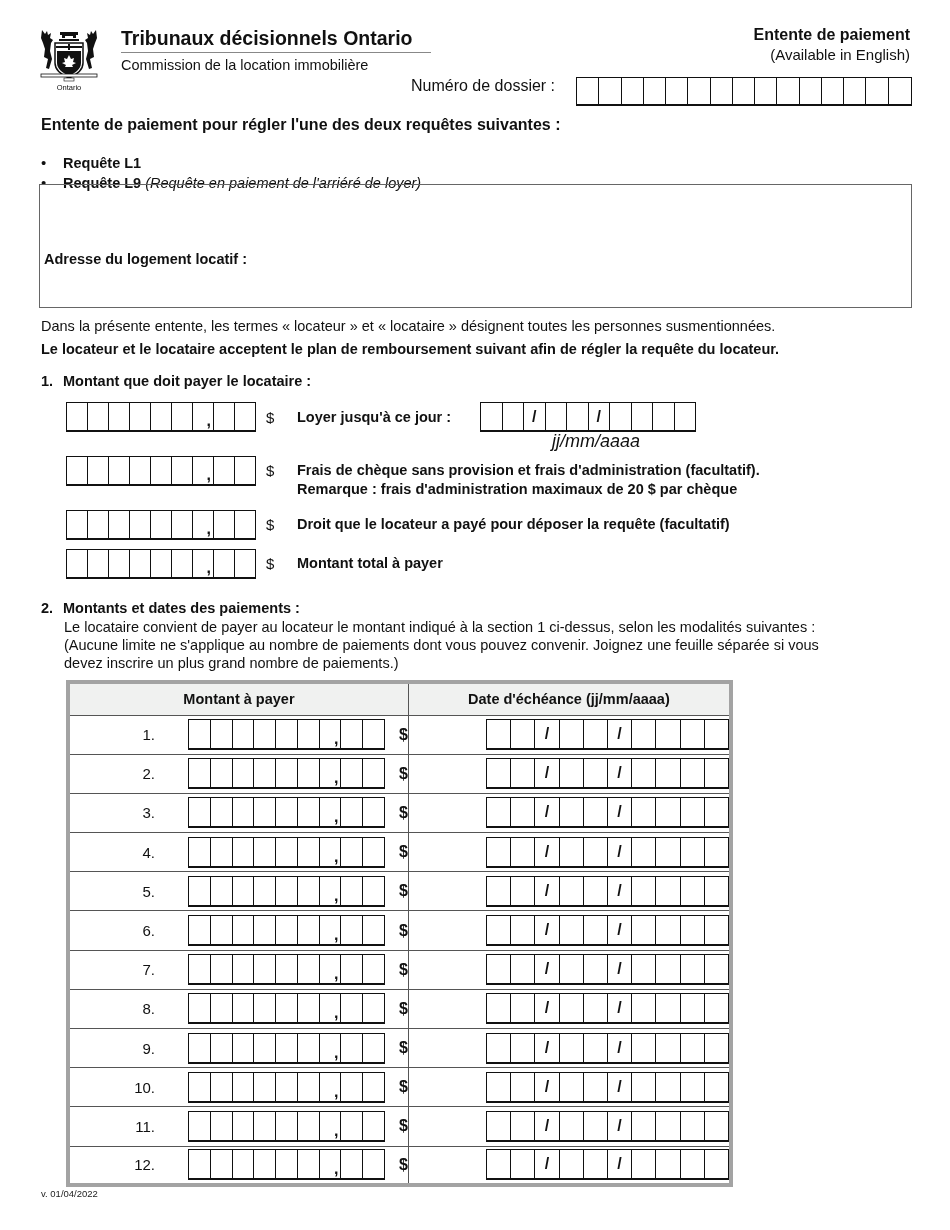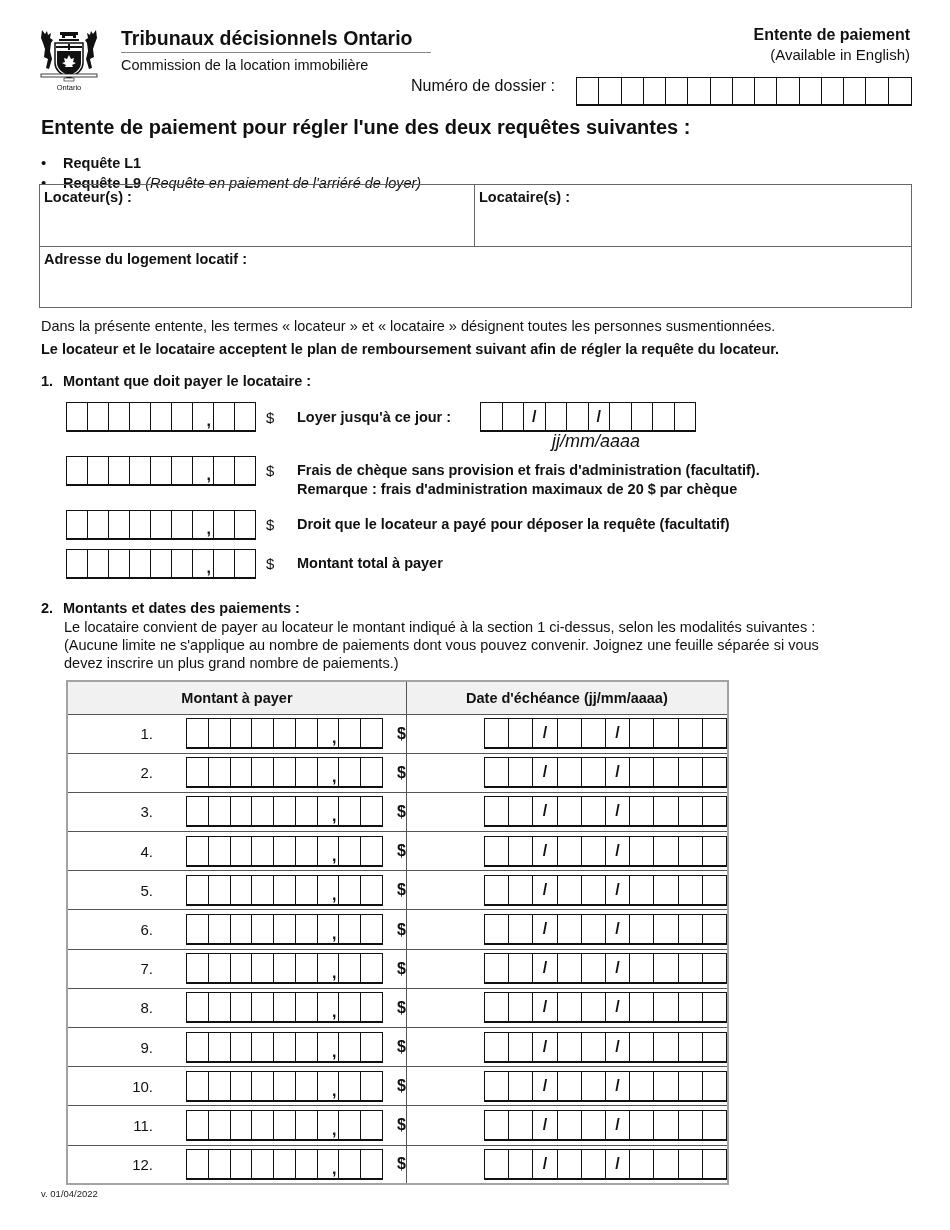--- a/index.html
+++ b/index.html
@@ -21,21 +21,21 @@
   .cell { position: relative; height: 100%; border-right: 1px solid #111; }
   .cell:last-child { border-right: none; }
   .cell .mark { position: absolute; font-weight: bold; font-size: 15px; line-height: 1; }
   .cell .comma { right: 2px; bottom: 1px; font-size: 16px; }
   .cell .slash { left: 50%; top: 50%; transform: translate(-50%, -50%); font-size: 16px; font-style: normal; }
 
   .dossier-cells { left: 576px; top: 77px; width: 336px; height: 29px; }
   .dossier-cells .cell { width: 22.4px; }
 
   
-  .intro-heading { left: 41px; top: 116px; font-size: 20px; font-weight: bold; white-space: nowrap; }
+  .intro-heading { left: 41px; top: 116px; font-size: 16px; font-weight: bold; white-space: nowrap; }
   .bullet-row { left: 41px; font-size: 14.5px; white-space: nowrap; display: flex; align-items: baseline; }
   .bullet-dot { width: 22px; font-size: 15px; }
   .bullet-row b { margin-right: 4px; margin-top: 16px; }
   .bullet-row i { font-style: italic; }
 
   
   .parties { left: 39px; top: 184px; width: 873px; height: 124px; border: 1px solid #666; }
   .parties .row1 { position: absolute; left: 0; top: 0; width: 100%; height: 62px; border-bottom: 1px solid #666; display: flex; }
   .parties .col { position: relative; flex: 1; height: 100%; }
   .parties .col:first-child { border-right: 1px solid #666; flex: 0 0 435px; }
@@ -53,21 +53,21 @@
   .amt-cells .cell { flex: 1; }
   .dollar { font-size: 15px; }
   .s1-label { font-size: 14.5px; font-weight: bold; white-space: nowrap; line-height: 19px; }
   .date-cells { width: 216px; height: 30px; }
   .date-cells .cell { flex: 1; }
   .date-hint { font-size: 18px; font-style: italic; }
 
   
   .s2-text { left: 64px; font-size: 14.5px; white-space: nowrap; }
 
-  .pay-table { left: 66px; top: 680px; width: 654px; border: 2px solid #a3a3a3; border-collapse: collapse; }
+  .pay-table { left: 66px; top: 680px; width: 654px; border: 4px solid #a3a3a3; border-collapse: collapse; }
   .pay-table th { height: 33px; background: #f0f1f0; font-size: 14.5px; font-weight: bold; border: 1px solid #555; text-align: center; }
   .pay-table td { height: 39.2px; border: 1px solid #555; padding: 0; }
   .pay-table td.amt-col { width: 399px; }
   .amt-wrap { display: flex; align-items: center; height: 100%; }
   .row-num { width: 85px; text-align: right; font-size: 15px; padding-right: 0; }
   .row-num-gap { width: 33px; }
   .t-amt-cells { width: 197px; height: 31px; }
   .t-amt-cells .cell { flex: 1; }
   .t-dollar { margin-left: 14px; font-weight: bold; font-size: 16px; }
   .date-wrap { display: flex; align-items: center; height: 100%; padding-left: 77px; }
@@ -133,30 +133,20 @@
   <span class="bullet-dot">•</span>
   <b>Requête L1</b>
 </div>
 <div class="abs bullet-row" style="top:159px;">
   <span class="bullet-dot">•</span>
   <b>Requête L9</b>
   <i>(Requête en paiement de l'arriéré de loyer)</i>
 </div>
 
 <div class="abs parties">
-  <div class="row1">
-    <div class="col">
-      <div class="lbl">Locateur(s) :</div>
-      <div class="field-area"></div>
-    </div>
-    <div class="col">
-      <div class="lbl">Locataire(s) :</div>
-      <div class="field-area"></div>
-    </div>
-  </div>
   <div class="addr">
     <div class="lbl" style="position:absolute;left:4px;top:4px;font-size:14.5px;font-weight:bold;">Adresse du logement locatif :</div>
     <div class="field-area"></div>
   </div>
 </div>
 
 <div class="abs note1">Dans la présente entente, les termes « locateur » et « locataire » désignent toutes les personnes susmentionnées.</div>
 <div class="abs note2">Le locateur et le locataire acceptent le plan de remboursement suivant afin de régler la requête du locateur.</div>
 
 <div class="abs sec-head" style="left:41px; top:373px;">

